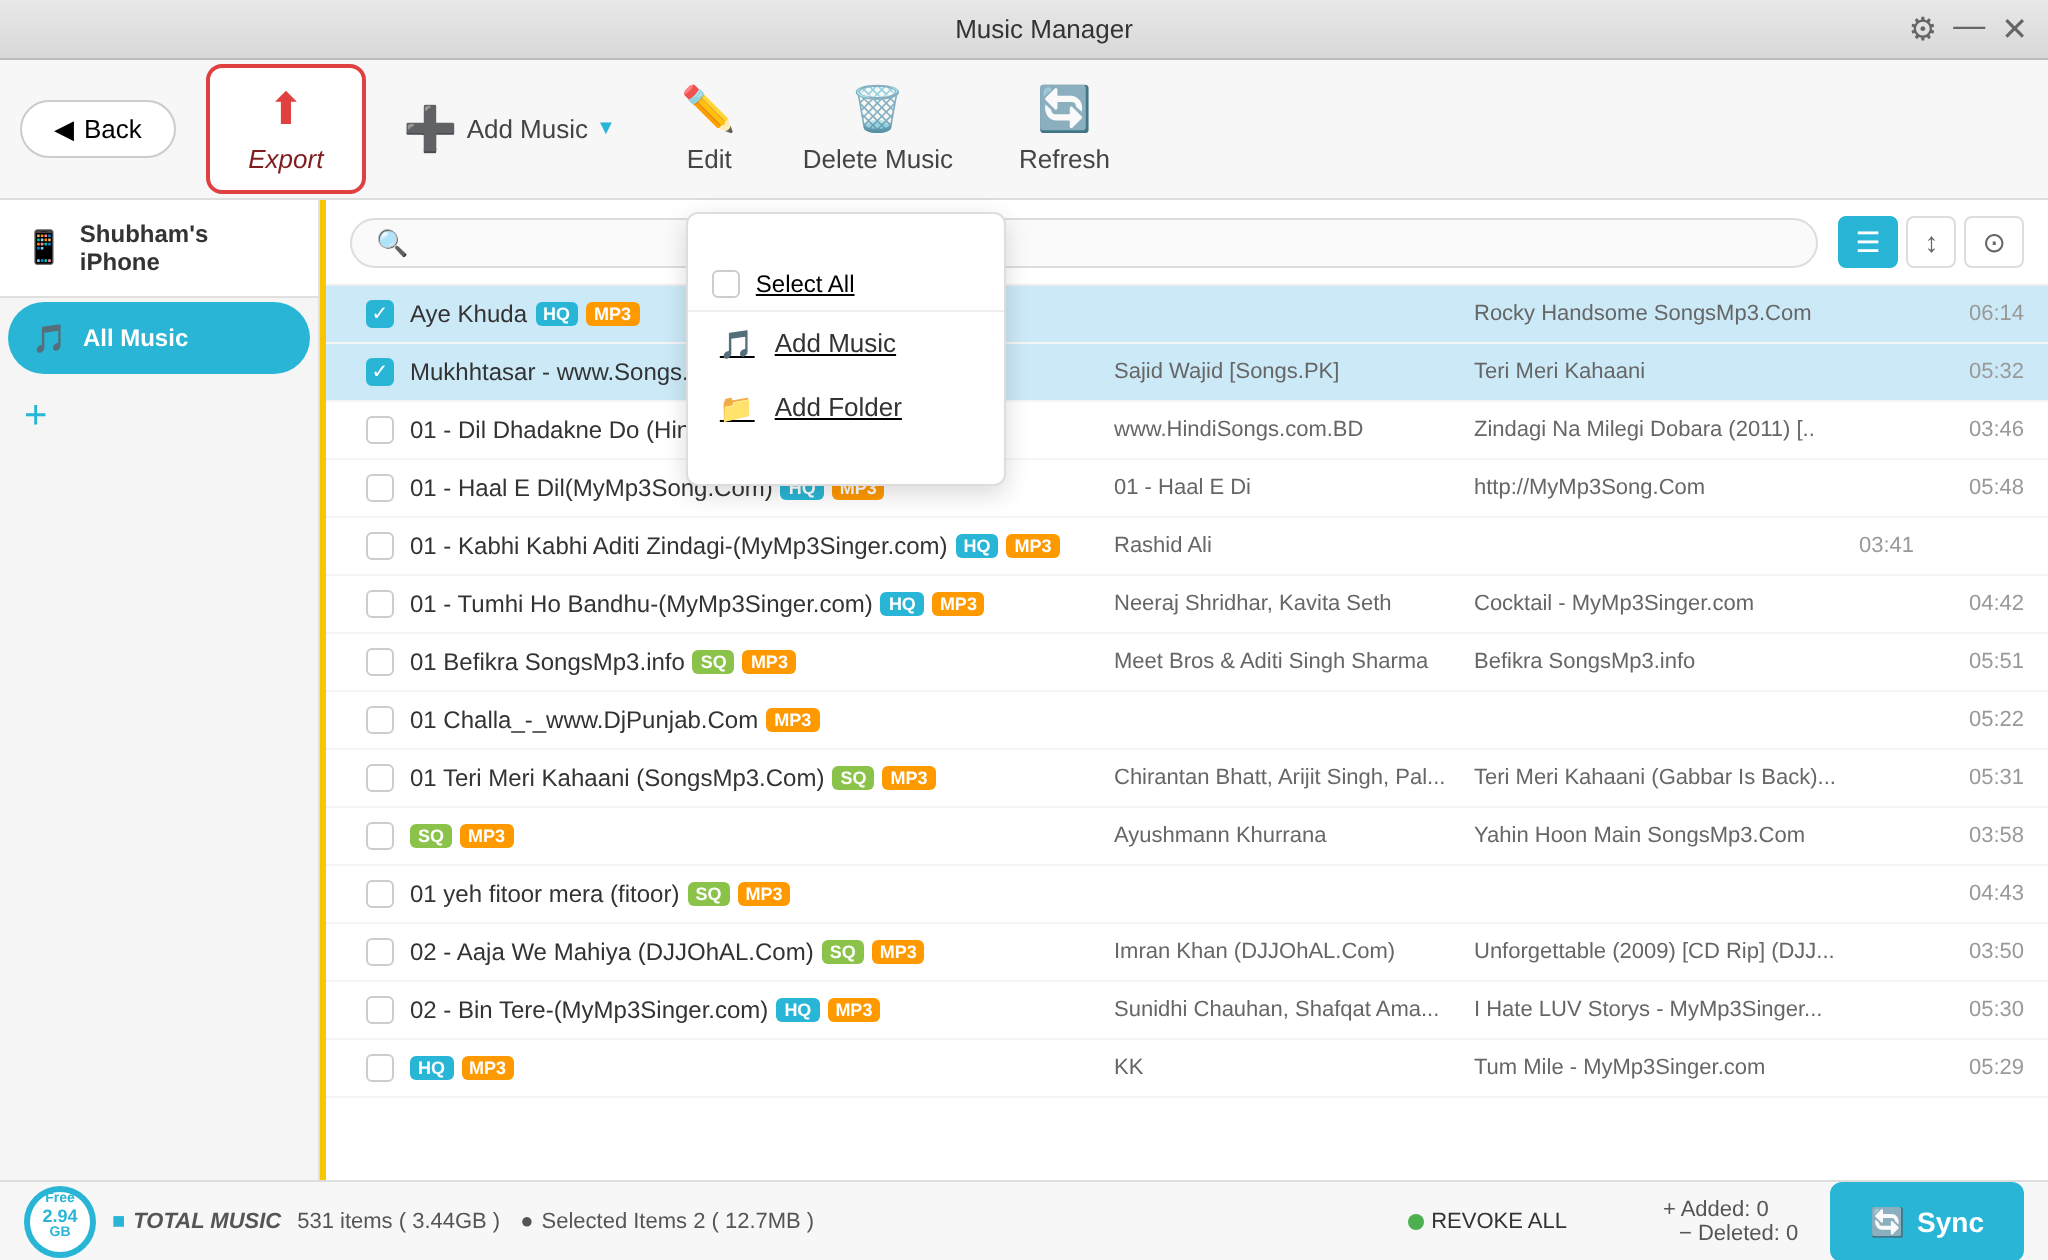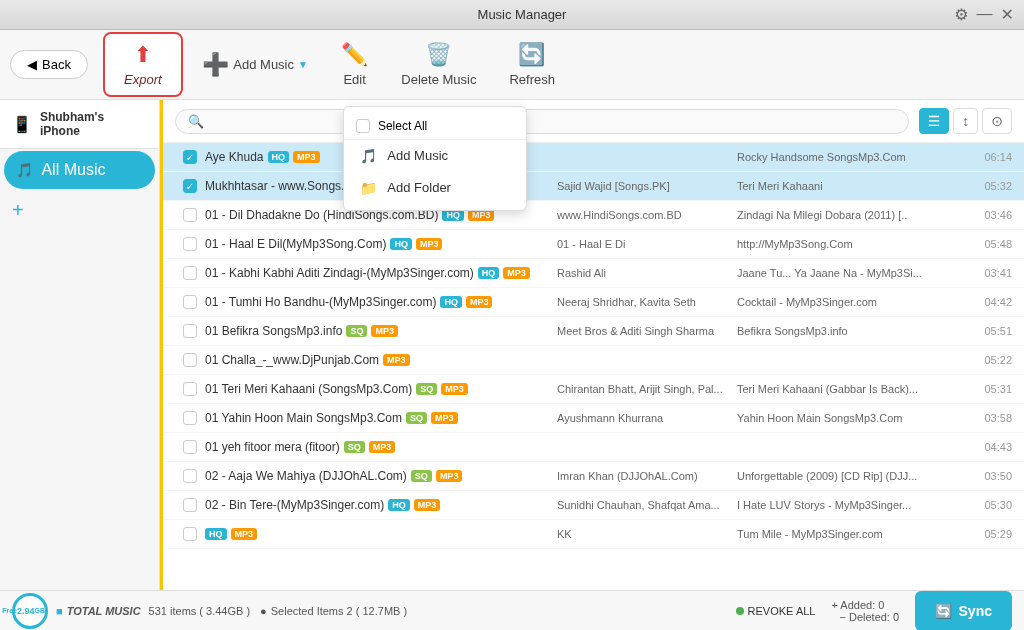--- a/index.html
+++ b/index.html
@@ -96,21 +96,21 @@
       border-radius: 4px;
       margin: 2px 4px;
     }
     .sidebar-item.active {
       background: #29b6d6;
       color: #fff;
       border-radius: 20px;
     }
     .sidebar-item .item-icon { font-size: 14px; }
     .sidebar-item.active .item-icon { color: #fff; }
-    .sidebar-item .item-label { font-size: 16px; font-weight: 400; }
+    .sidebar-item .item-label { font-size: 12px; font-weight: 700; }
     .add-playlist {
       padding: 8px 12px;
       display: flex;
       align-items: center;
       gap: 6px;
       cursor: pointer;
       color: #29b6d6;
       font-size: 20px;
     }
 
@@ -187,30 +187,30 @@
       display: flex;
       align-items: center;
       justify-content: space-between;
       padding: 0 12px;
     }
     .storage-info { display: flex; align-items: center; gap: 8px; }
     .storage-circle {
       width: 36px; height: 36px;
       border-radius: 50%;
       border: 3px solid #29b6d6;
-      display: flex; flex-direction: row; align-items: center; justify-content: flex-end;
+      display: flex; flex-direction: column; align-items: center; justify-content: flex-start;
       font-size: 7px; font-weight: bold; color: #29b6d6;
       background: #fff;
     }
     .music-stats { display: flex; gap: 4px; font-size: 11px; color: #555; }
     .sync-section { display: flex; align-items: center; gap: 16px; }
     .revoke-all { display: flex; align-items: center; gap: 4px; font-size: 11px; }
     .revoke-dot { width: 8px; height: 8px; border-radius: 50%; background: #4caf50; }
     .revoke-label { font-weight: normal; color: #333; font-size: 11px; }
-    .added-deleted { font-size: 11px; color: #555; }
+    .added-deleted { font-size: 11px; color: #555; margin-left: 32px; }
     .sync-btn {
       background: #29b6d6;
       color: #fff;
       border: none;
       border-radius: 6px;
       padding: 8px 20px;
       font-size: 14px;
       font-weight: bold;
       cursor: pointer;
       display: flex; align-items: center; gap: 6px;
@@ -220,22 +220,23 @@
     
     .dropdown-menu {
       position: absolute;
       top: 60px;
       left: 155px;
       background: #fff;
       border: 1px solid #ddd;
       border-radius: 6px;
       box-shadow: 0 4px 12px rgba(0,0,0,0.15);
       z-index: 100;
-      width: 184px;
-      padding: 6px 0;
+      width: 160px;
+      padding: 22px 0;
+      text-decoration: underline;
     }
     .dropdown-item {
       padding: 8px 16px;
       cursor: pointer;
       display: flex; align-items: center; gap: 10px;
       font-size: 13px;
       color: #333;
     }
     .dropdown-icon { font-size: 14px; color: #777; }
     .select-all-row {
@@ -402,21 +403,20 @@
         <div class="table-row">
           <div class="check-cell">
             <div class="checkbox"></div>
           </div>
           <div class="song-name">
             <span>01 - Kabhi Kabhi Aditi Zindagi-(MyMp3Singer.com)</span>
             <span class="badge" style="background: rgb(41, 182, 214); color: rgb(255, 255, 255);">HQ</span>
             <span class="badge" style="background: rgb(255, 153, 0); color: rgb(255, 255, 255);">MP3</span>
           </div>
           <div class="artist-name">Rashid Ali</div>
-          <div class="album-name">Jaane Tu... Ya Jaane Na - MyMp3Si...</div>
           <div class="duration">03:41</div>
         </div>
         <div class="table-row">
           <div class="check-cell">
             <div class="checkbox"></div>
           </div>
           <div class="song-name">
             <span>01 - Tumhi Ho Bandhu-(MyMp3Singer.com)</span>
             <span class="badge" style="background: rgb(41, 182, 214); color: rgb(255, 255, 255);">HQ</span>
             <span class="badge" style="background: rgb(255, 153, 0); color: rgb(255, 255, 255);">MP3</span>
@@ -461,21 +461,20 @@
           </div>
           <div class="artist-name">Chirantan Bhatt, Arijit Singh, Pal...</div>
           <div class="album-name">Teri Meri Kahaani (Gabbar Is Back)...</div>
           <div class="duration">05:31</div>
         </div>
         <div class="table-row">
           <div class="check-cell">
             <div class="checkbox"></div>
           </div>
           <div class="song-name">
-            <span>01 Yahin Hoon Main SongsMp3.Com</span>
             <span class="badge" style="background: rgb(139, 195, 74); color: rgb(255, 255, 255);">SQ</span>
             <span class="badge" style="background: rgb(255, 153, 0); color: rgb(255, 255, 255);">MP3</span>
           </div>
           <div class="artist-name">Ayushmann Khurrana</div>
           <div class="album-name">Yahin Hoon Main SongsMp3.Com</div>
           <div class="duration">03:58</div>
         </div>
         <div class="table-row">
           <div class="check-cell">
             <div class="checkbox"></div>

